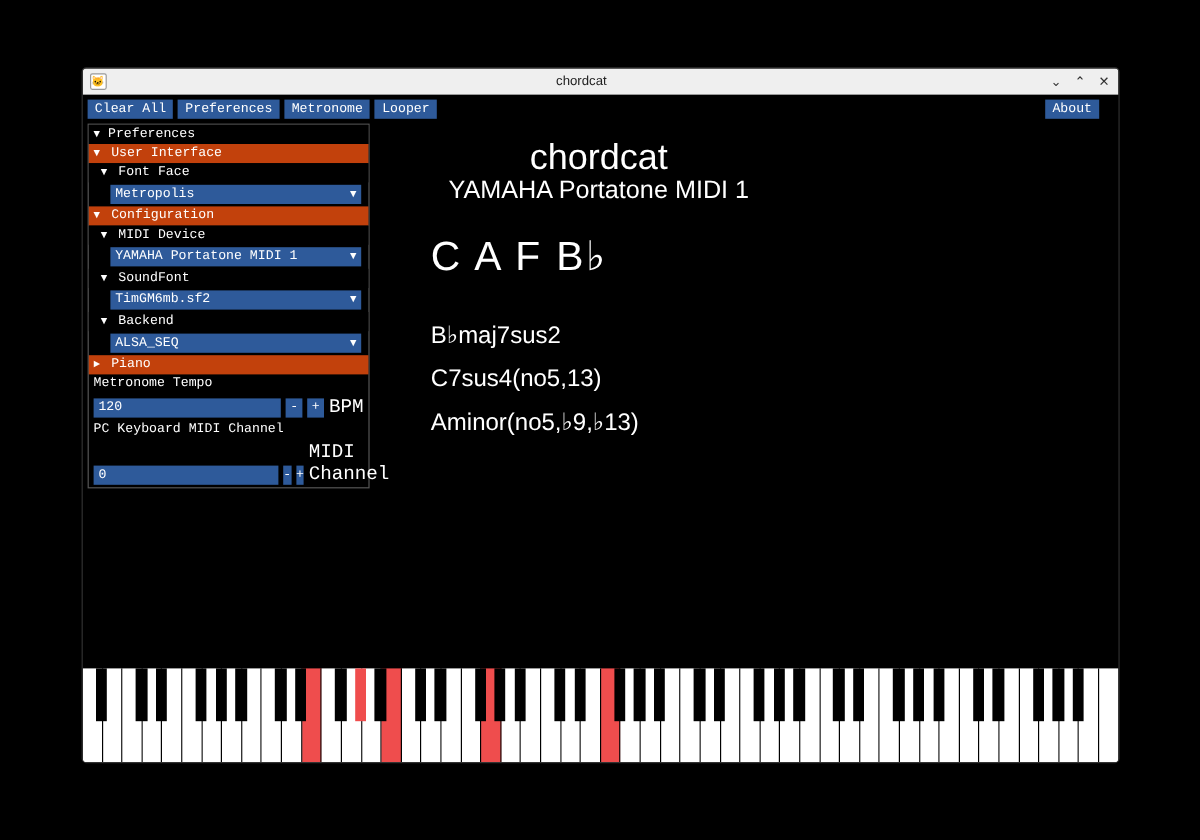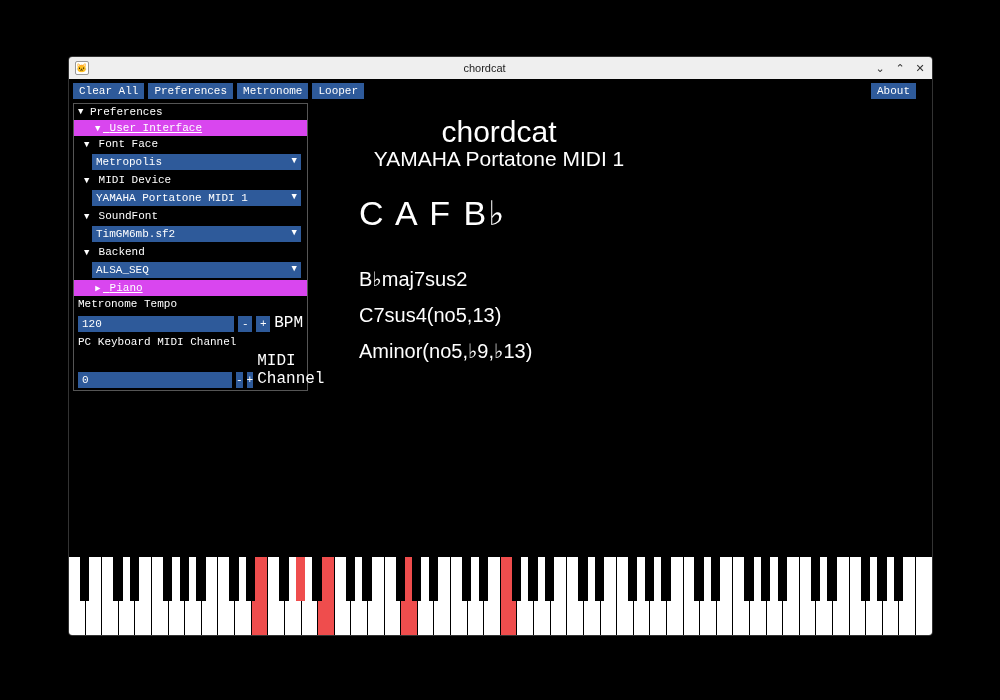--- a/index.html
+++ b/index.html
@@ -66,27 +66,27 @@
   .prefs {
     position: absolute;
     top: 24px; left: 4px;
     width: 235px;
     background: #000;
     border: 1px solid #555;
     font-size: 11px;
   }
   .prefs .row { padding: 2px 4px; display: flex; align-items: center; gap: 4px; }
   .prefs .header { background: #000; color: #fff; }
-  .prefs .subheader { background: #d946ef; color: #fff; padding: 2px 21px; text-decoration: underline; }
+  .prefs .subheader { background: #c2410c; color: #fff; padding: 2px 4px; }
   .prefs .subheader2 { background: #000; color: #fff; padding: 2px 10px; }
   .prefs .tri { display: inline-block; width: 8px; font-size: 9px; }
   .prefs .select {
     background: #2e5a9a; color: #fff;
     padding: 2px 4px; margin: 2px 0 2px 18px;
-    display: flex; justify-content: space-between; align-items: flex-start;
+    display: flex; justify-content: space-between; align-items: center;
     width: calc(100% - 24px);
     cursor: pointer;
     font-family: "Courier New", monospace; font-size: 11px; gap: 28px;
   }
   .prefs .select .caret { font-size: 9px; }
   .prefs .label { color: #fff; padding: 2px 4px; }
   .prefs .numrow { display: flex; align-items: flex-end; gap: 4px; padding: 2px 4px; }
   .prefs .numrow .numfield {
     background: #2e5a9a; color: #fff; padding: 2px 4px;
     font-family: "Courier New", monospace; font-size: 11px;
@@ -173,20 +173,24 @@
         </div>
         <div class="subheader2">
           <span class="tri">▼</span>
           <span>Font Face</span>
         </div>
         <div class="select">
           <span>Metropolis</span>
           <span class="caret">▼</span>
         </div>
 
+        <div class="subheader">
+          <span class="tri">▼</span>
+          <span>Configuration</span>
+        </div>
         <div class="subheader2">
           <span class="tri">▼</span>
           <span>MIDI Device</span>
         </div>
         <div class="select">
           <span>YAMAHA Portatone MIDI 1</span>
           <span class="caret">▼</span>
         </div>
         <div class="subheader2">
           <span class="tri">▼</span>

